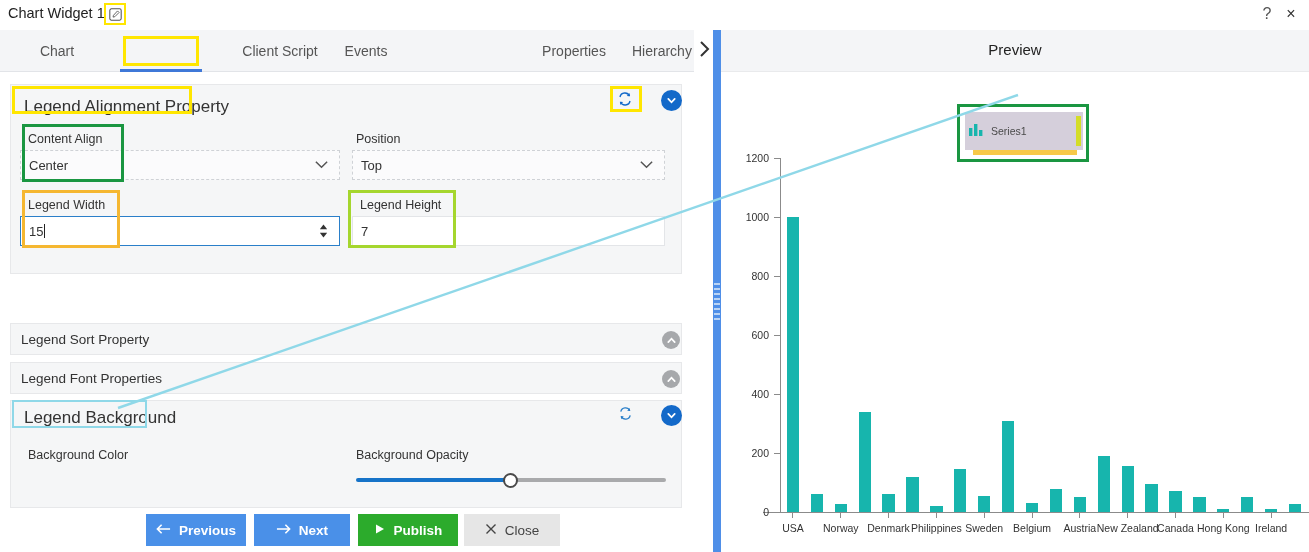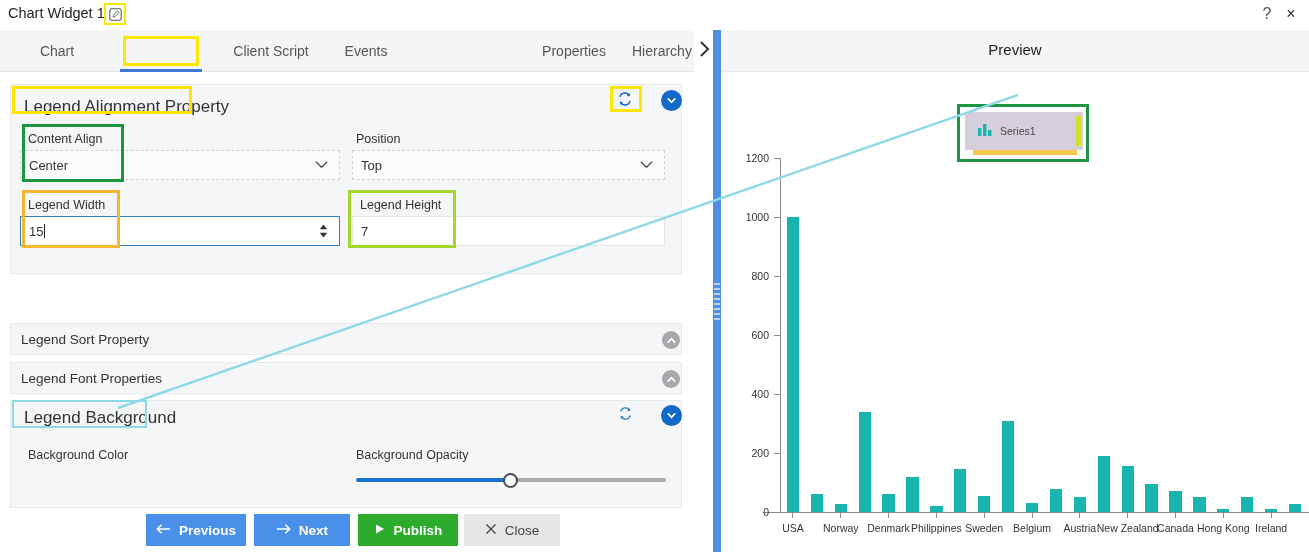--- a/index.html
+++ b/index.html
@@ -158,21 +158,21 @@
     position:absolute; left:0; top:0; width:588px; height:42px;
     background:#f4f5f7; border-bottom:1px solid #e9eaec;
   }
   .preview-title {
     position:absolute; width:588px; top:11px; text-align:center;
     font-size:15px; color:#222;
   }
   .chart-area { position:absolute; left:0; top:42px; width:588px; height:480px; }
   .legend-box {
     position:absolute; background:#d5cfdb;
-    display:flex; align-items:center; gap:7px; padding-left:12px;
+    display:flex; align-items:center; gap:7px; padding-left:3px;
   }
   .legend-text { font-size:10.5px; color:#4a4a4a; }
   .legend-yellow-v { position:absolute; background:#d4dd28; }
   .legend-yellow-h { position:absolute; background:#f7c948; }
 
   .axis-line { position:absolute; background:#8b8b8b; }
   .tick { position:absolute; background:#8b8b8b; }
   .ytick-label {
     position:absolute; font-size:10.5px; color:#333; text-align:right; width:34px;
   }
@@ -198,21 +198,21 @@
           <path d="M10.5 3.6 L12.4 5.5 L7.2 10.7 L5 11.2 L5.5 9 Z" fill="none" stroke="#555" stroke-width="1.1"></path>
         </svg>
       </span>
     </div>
     <div class="win-help">?</div>
     <div class="win-close">×</div>
   </div>
 
   <div class="tabsbar">
     <div class="tab" style="left:16px;width:82px;">Chart</div>
-    <div class="tab" style="left:219px;width:104px;">Client Script</div>
+    <div class="tab" style="left:228px;width:104px;">Client Script</div>
     <div class="tab" style="left:324px;width:84px;">Events</div>
     <div class="tab" style="left:524px;width:100px;">Properties</div>
     <div class="tab" style="left:632px;width:74px;text-align:left;">Hierarchy</div>
 
     <div class="tab-hl" style="left:123px;top:6px;width:76px;height:30px;"></div>
     <div class="tab-underline" style="left:120px;top:39px;width:82px;"></div>
 
     <div class="tabs-next">
       <span>
         <svg width="14" height="18" viewBox="0 0 14 18">

